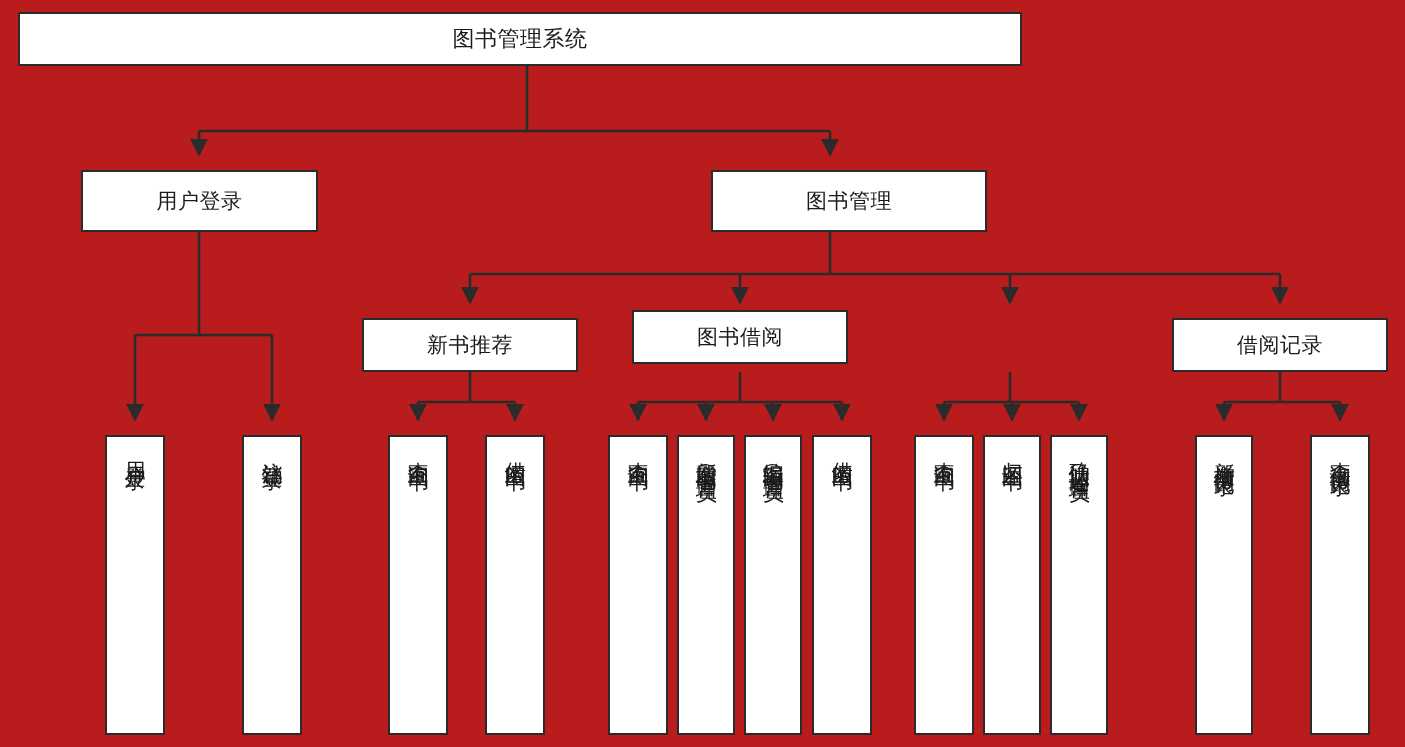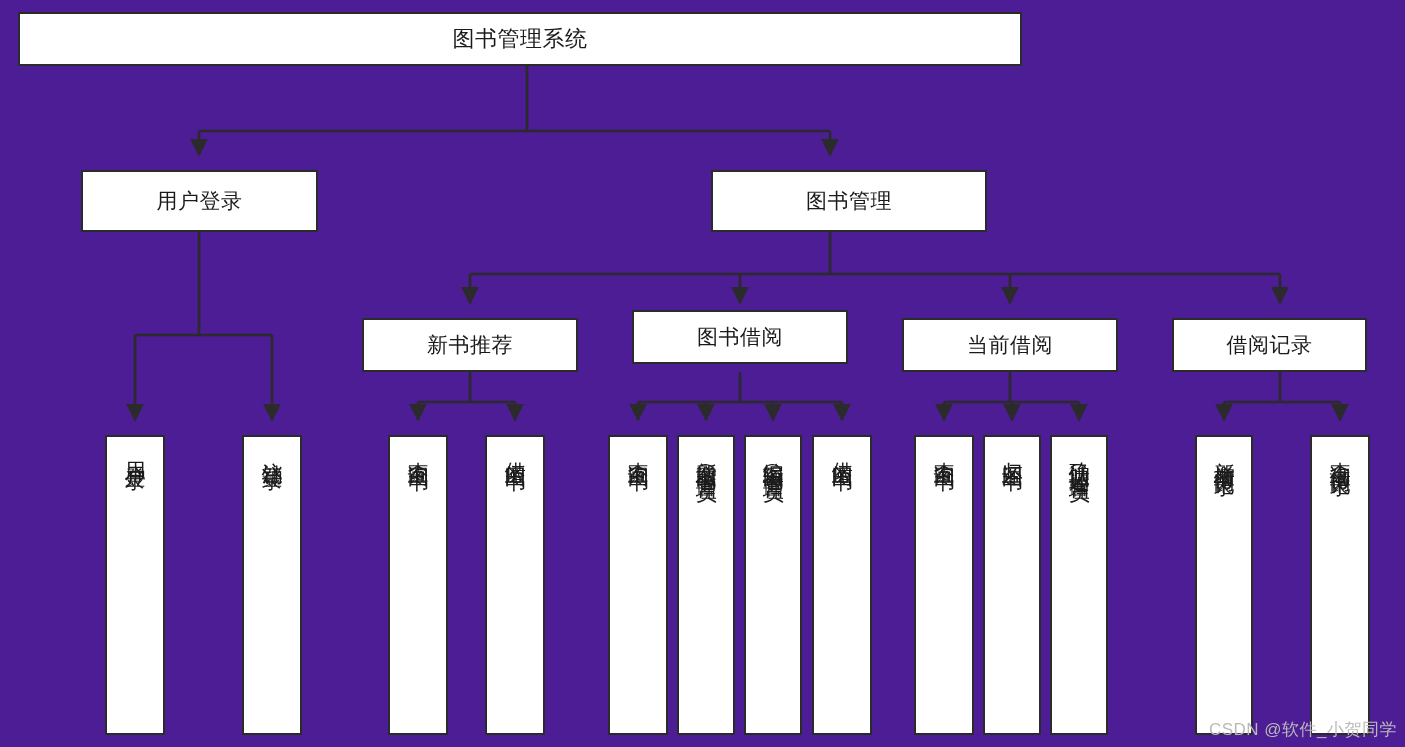--- a/index.html
+++ b/index.html
@@ -7,21 +7,21 @@
     padding: 0;
     background: #ffffff;
   }
   body {
     font-family: "Liberation Sans", "DejaVu Sans", sans-serif;
   }
   #canvas {
     position: relative;
     width: 1405px;
     height: 747px;
-    background: #4c1d95;
+    background: #b91c1c;
     overflow: hidden;
     text-align: right;
   }
   #diagram-svg {
     position: absolute;
     left: 0;
     top: 0;
     width: 1405px;
     height: 747px;
   }
@@ -132,24 +132,21 @@
   <div class="node horizontal" style="left:711px; top:170px; width:276px; height:62px;">
     <span class="node-label">图书管理</span>
   </div>
 
   <div class="node horizontal" style="left:362px; top:318px; width:216px; height:54px;">
     <span class="node-label">新书推荐</span>
   </div>
   <div class="node horizontal" style="left:632px; top:310px; width:216px; height:54px;">
     <span class="node-label">图书借阅</span>
   </div>
-  <div class="node horizontal" style="left:902px; top:318px; width:216px; height:54px;">
-    <span class="node-label">当前借阅</span>
-  </div>
-  <div class="node horizontal" style="left:1172px; top:318px; width:195px; height:54px;">
+  <div class="node horizontal" style="left:1172px; top:318px; width:216px; height:54px;">
     <span class="node-label">借阅记录</span>
   </div>
 
   <div class="node vertical" style="left:105px; top:435px; width:60px; height:300px;">
     <span class="node-label">用户登录</span>
   </div>
   <div class="node vertical" style="left:242px; top:435px; width:60px; height:300px;">
     <span class="node-label">注销登录</span>
   </div>
   <div class="node vertical" style="left:388px; top:435px; width:60px; height:300px;">
@@ -179,15 +176,14 @@
   <div class="node vertical" style="left:1050px; top:435px; width:58px; height:300px;">
     <span class="node-label">确认归还（管理员）</span>
   </div>
   <div class="node vertical" style="left:1195px; top:435px; width:58px; height:300px;">
     <span class="node-label">新增借阅记录</span>
   </div>
   <div class="node vertical" style="left:1310px; top:435px; width:60px; height:300px;">
     <span class="node-label">查询借阅记录</span>
   </div>
 
-  <div id="watermark">CSDN @软件_小贺同学</div>
 
 </div>
 
 </body></html>

